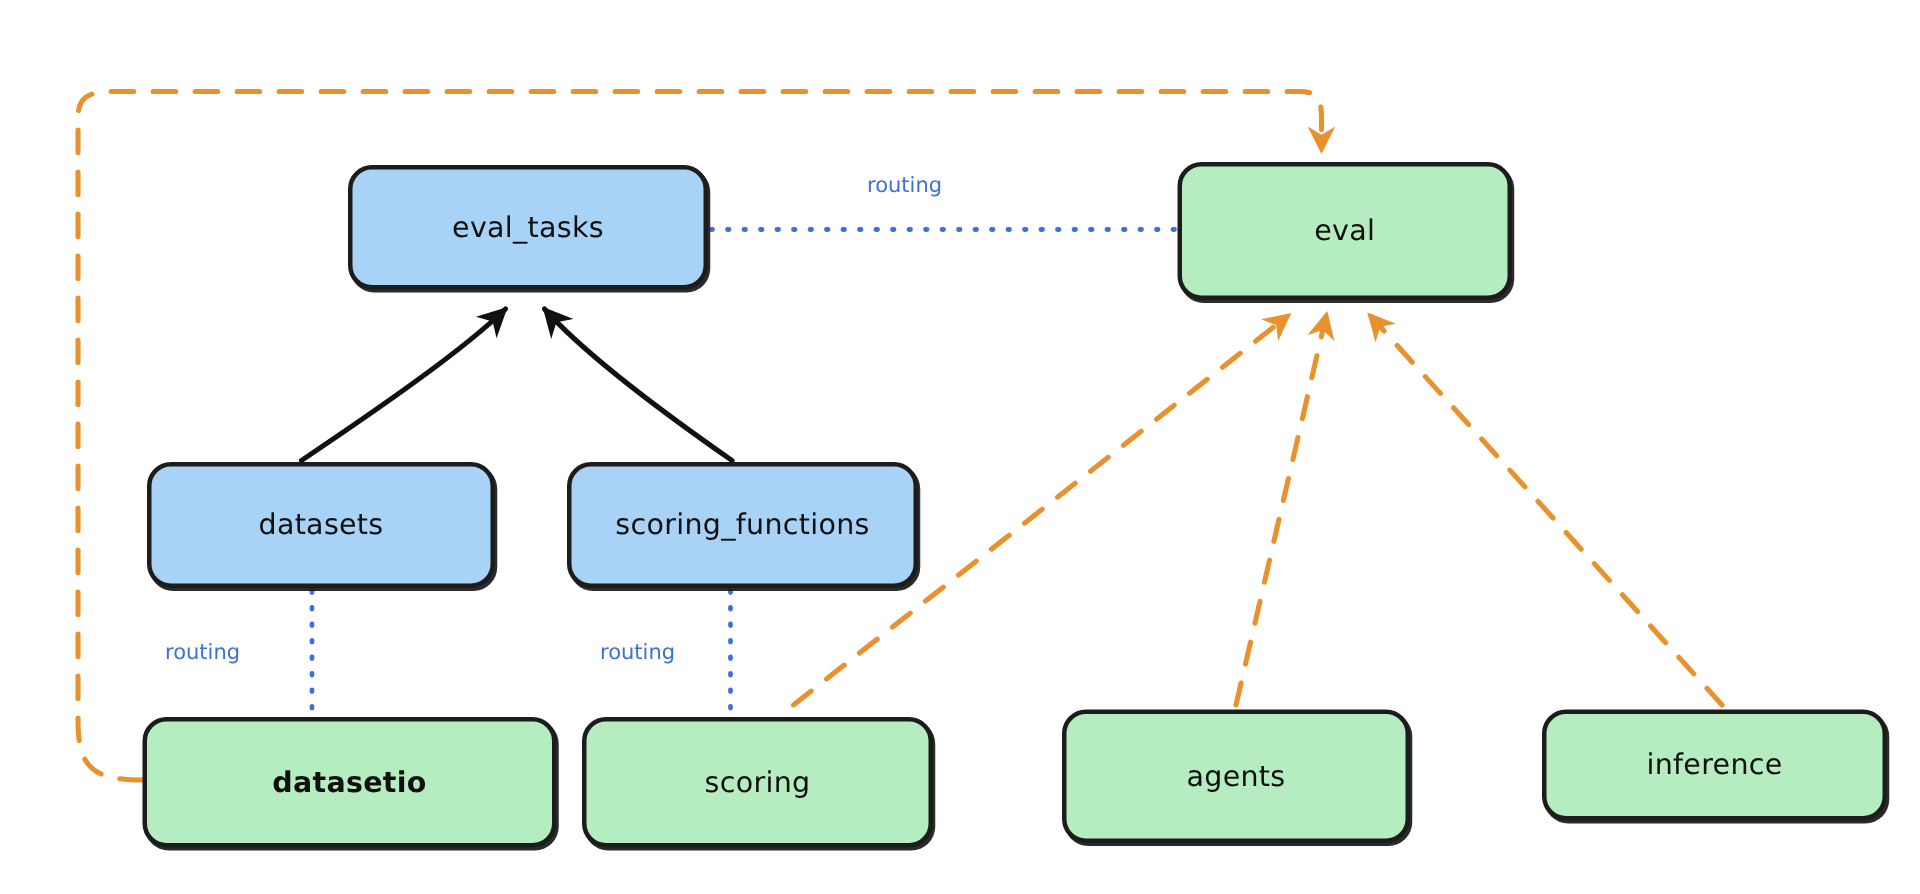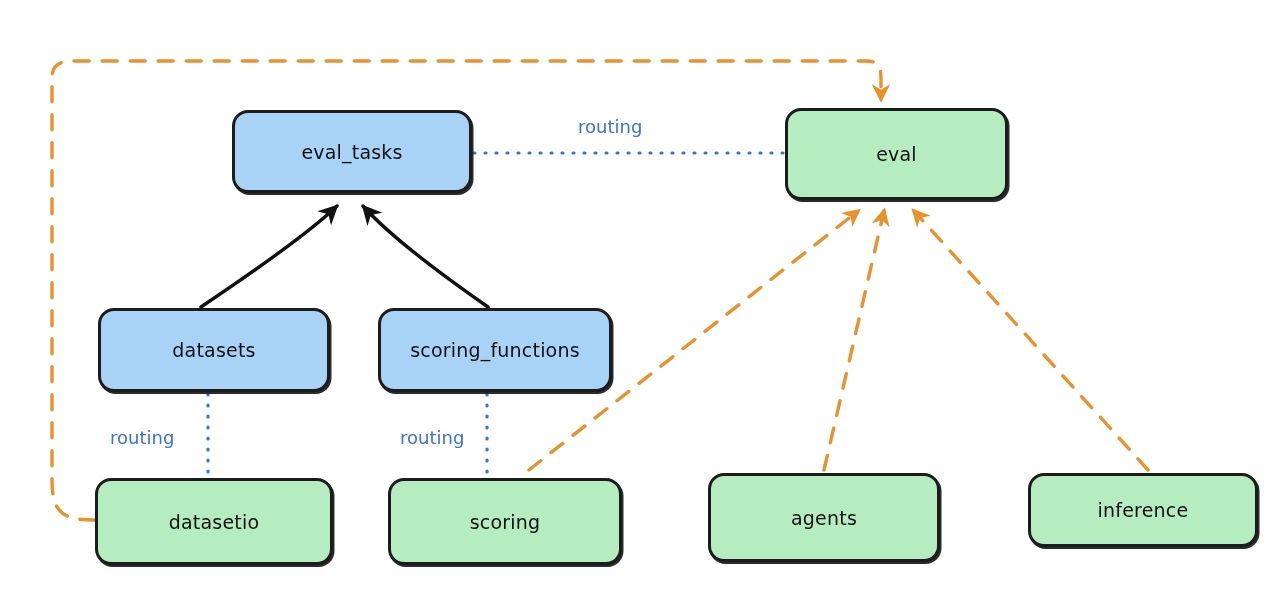--- a/index.html
+++ b/index.html
@@ -41,21 +41,21 @@
   }
   .node.blue  { background: #a8d3f7; }
   .node.green { background: #b6edc0; }
   .node-label {
     pointer-events: none;
     white-space: nowrap;
   }
   .edge-label {
     position: absolute;
     font-family: "DejaVu Sans", sans-serif;
-    font-size: 18px;
+    font-size: 14px;
     color: #3a72d6;
     white-space: nowrap;
   }
 </style>
 </head>
 <body>
 
 <div id="canvas">
 
   <svg id="edge-layer" viewBox="0 0 1280 596">
@@ -90,21 +90,21 @@
   </div>
 
   <div class="node blue" style="left:378px; top:308px; width:234px; height:84px;">
     <span class="node-label">scoring_functions</span>
   </div>
 
   <div class="node blue" style="left:98px; top:308px; width:232px; height:84px;">
     <span class="node-label">datasets</span>
   </div>
 
-  <div class="node green" style="left:95px; top:478px; width:238px; height:87px;">
+  <div class="node green" style="left:95px; top:478px; width:276px; height:87px;font-weight:bold;">
     <span class="node-label">datasetio</span>
   </div>
 
   <div class="node green" style="left:708px; top:473px; width:232px; height:89px;">
     <span class="node-label">agents</span>
   </div>
 
   <div class="node green" style="left:388px; top:478px; width:234px; height:87px;">
     <span class="node-label">scoring</span>
   </div>

